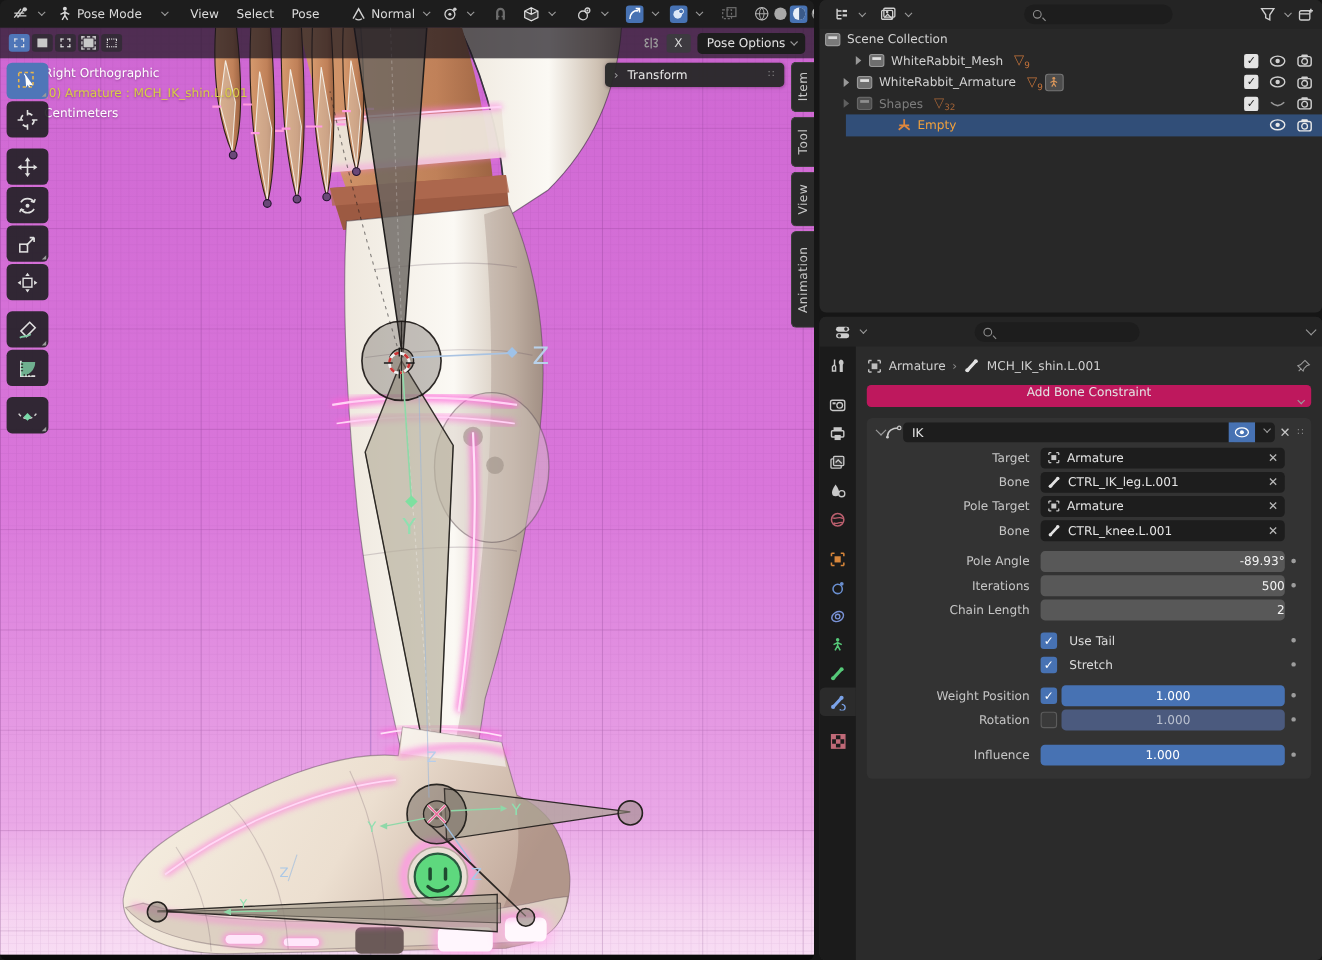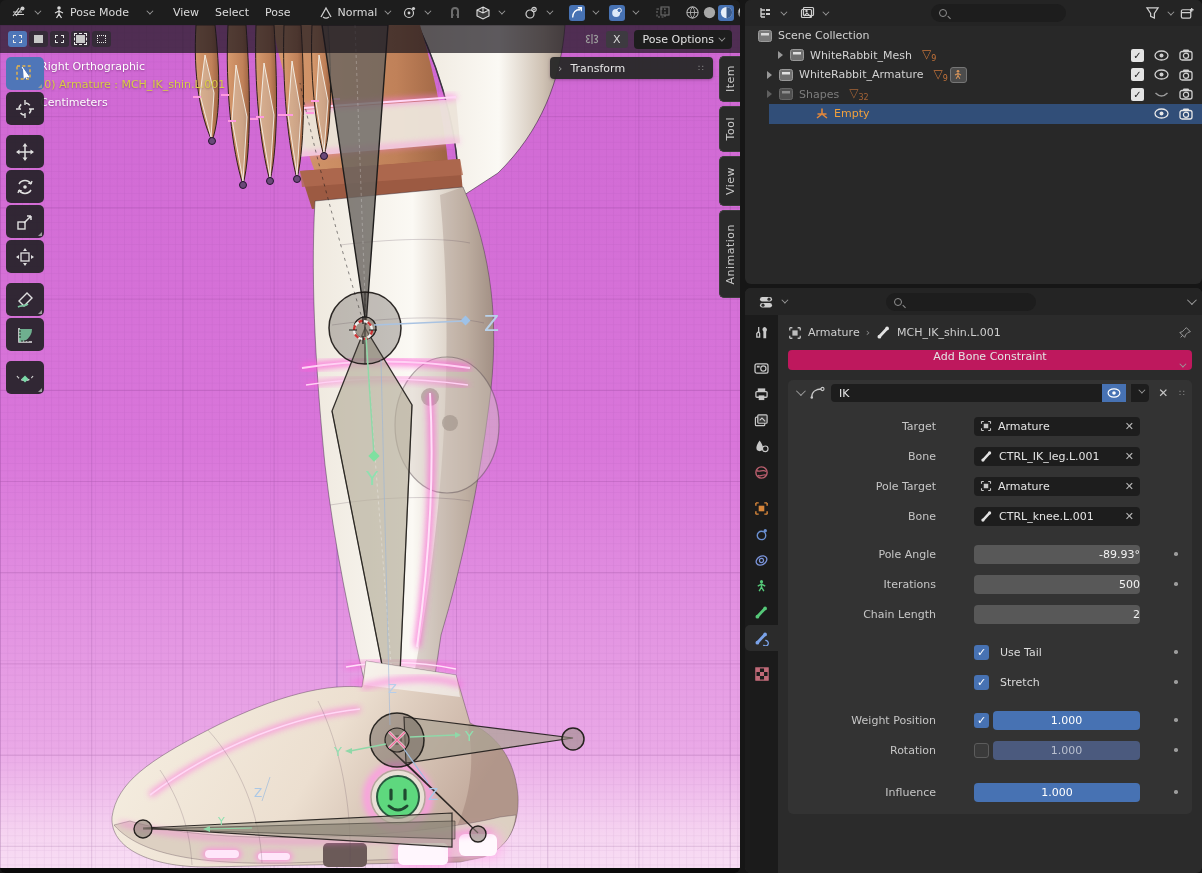--- a/index.html
+++ b/index.html
@@ -73,25 +73,25 @@
   #pr-header { height:27px; background:#242424; display:flex; align-items:center; padding:0 8px; }
   #pr-body { display:flex; height:558px; }
   #pr-tabs { width:33px; background:#1b1b1b; padding-top:4px; display:flex; flex-direction:column; align-items:center; }
   .ptab { width:33px; height:26px; display:flex; align-items:center; justify-content:center; }
   .ptab.gap { margin-top:10px; }
   .ptab.active { background:#2b2b2b; border-radius:5px 0 0 5px; }
   #pr-main { flex:1; padding:6px 0 0 0; position:relative; }
   #breadcrumb { display:flex; align-items:center; gap:6px; padding:4px 10px 8px 10px; color:#cfcfcf; }
   #add-constraint { margin:2px 10px 10px 10px; background:#be185d; border-radius:4px; height:20px; display:flex; align-items:center; padding:0 8px; color:#e4e4e4;flex-direction:column; }
   #ik-panel { margin:0 10px; background:#333333; border-radius:5px; padding-bottom:10px; }
-  #ik-head { height:26px; display:flex; align-items:center; padding:0 6px; gap:5px; }
+  #ik-head { height:26px; display:flex; align-items:center; padding:0 6px; }
   #ik-name { flex:1; background:#1d1d1d; border-radius:4px 0 0 4px; height:18px; display:flex; align-items:center; padding:0 8px; color:#e8e8e8; }
   .eyebtn { width:24px; height:18px; background:#4772b3; display:flex; align-items:center; justify-content:center; }
   .dropbtn { width:18px; height:18px; background:#1d1d1d; border-radius:0 4px 4px 0; display:flex; align-items:center; justify-content:center; }
-  .prow { display:flex; align-items:center; height:20px; margin:10px 8px 2px 0;gap:28px; }
+  .prow { display:flex; align-items:center; height:20px; margin:0 8px 2px 0; }
   .prow .lab { flex:0 0 158px; text-align:right; padding-right:10px; color:#c6c6c6; }
   .prow .fieldzone { flex:1; display:flex; align-items:center; gap:4px; }
   .prow .deco { flex:0 0 16px; display:flex; justify-content:center; }
   .deco i { width:3.5px; height:3.5px; border-radius:50%; background:#9d9d9d; }
   .objfield { flex:1; background:#1d1d1d; border-radius:4px; height:19px; display:flex; align-items:center; padding:0 6px; gap:6px; color:#e4e4e4; }
   .objfield .x { margin-left:auto; color:#b8b8b8; font-size:11px; }
   .numfield { flex:1; background:#585858; border-radius:4px; height:19px; display:flex; align-items:center; justify-content:flex-end; color:#f2f2f2; }
   .slider { flex:1; background:#4772b3; border-radius:4px; height:19px; display:flex; align-items:center; justify-content:center; color:#ffffff; }
   .slider.dimmed { background:#4b5a7e; color:#b9c0cf; }
   .ckb { width:15px; height:15px; background:#4772b3; border-radius:3px; color:#fff; font-size:11px; line-height:15px; text-align:center; }
@@ -585,21 +585,21 @@
           </svg>
       <span class="chev small"></span>
       <svg width="16" height="15" viewBox="0 0 16 16" style="margin-left:4px">
             <rect x="2" y="4" width="10" height="9" rx="1.5" fill="none" stroke="#cfcfcf" stroke-width="1.3"></rect>
             <path d="M2 7 h10" stroke="#cfcfcf" stroke-width="1.3"></path>
             <path d="M13 2 v4 M11 4 h4" stroke="#cfcfcf" stroke-width="1.4"></path>
           </svg>
     </span>
   </div>
 
-  <div class="ol-row" style="padding-left:12px">
+  <div class="ol-row" style="padding-left:4px">
     <svg width="16" height="14" viewBox="0 0 16 14">
           <rect x="1.5" y="1.5" width="13" height="11" rx="2" fill="#7a7a7a" stroke="#9a9a9a"></rect>
           <rect x="4" y="4" width="8" height="2.5" fill="#d8d8d8"></rect>
         </svg>
     <span class="name">Scene Collection</span>
   </div>
 
   <div class="ol-row" style="padding-left:33px">
     <span class="disc"></span>
     <svg width="16" height="14" viewBox="0 0 16 14">

